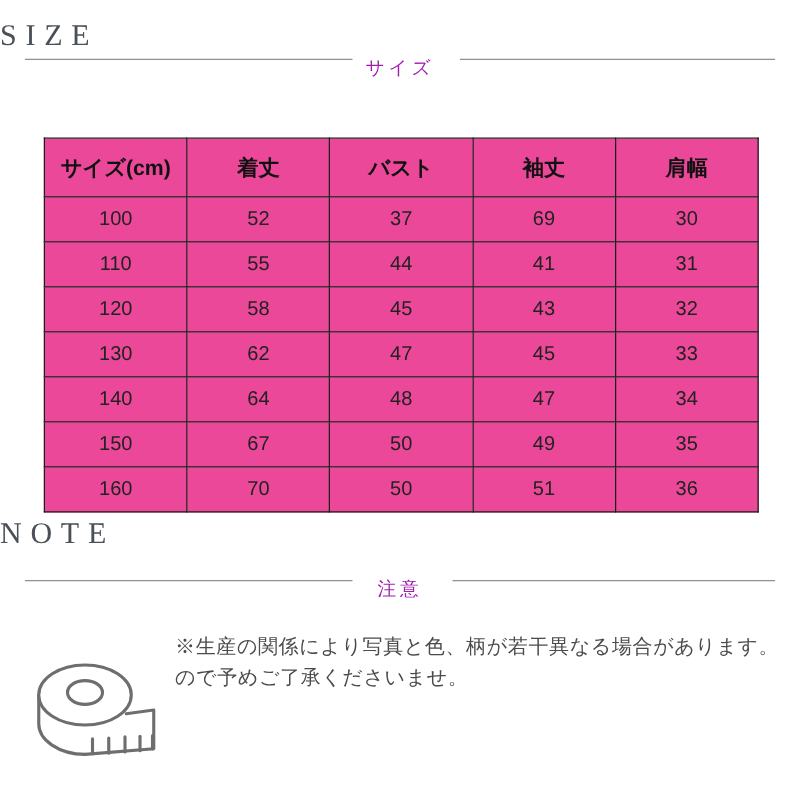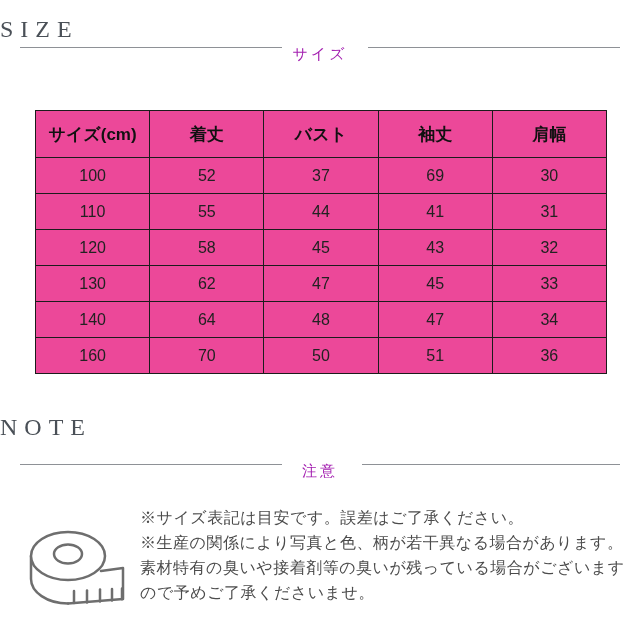--- a/index.html
+++ b/index.html
@@ -118,20 +118,27 @@
         <td>33</td>
       </tr>
       <tr>
         <td>140</td>
         <td>64</td>
         <td>48</td>
         <td>47</td>
         <td>34</td>
       </tr>
       <tr>
+        <td>150</td>
+        <td>67</td>
+        <td>50</td>
+        <td>49</td>
+        <td>35</td>
+      </tr>
+      <tr>
         <td>160</td>
         <td>70</td>
         <td>50</td>
         <td>51</td>
         <td>36</td>
       </tr>
     </tbody>
 </table>
 
 <div class="heading-en" style="top:414px;">NOTE</div>
@@ -145,17 +152,15 @@
   <ellipse cx="46" cy="36" rx="37" ry="24" fill="#ffffff"></ellipse>
   <ellipse cx="46" cy="34" rx="14" ry="9.5" fill="#ffffff"></ellipse>
   <path d="M 52 83 L 52 71"></path>
   <path d="M 65 82.5 L 65 70.5"></path>
   <path d="M 78 81.5 L 78 69.5"></path>
   <path d="M 90 80.5 L 90 69"></path>
   <path d="M 100 79.2 L 100 68.5"></path>
 </svg>
 
 <div class="notes">
-    <div class="note-line">※サイズ表記は目安です。誤差はご了承ください。</div>
     <div class="note-line">※生産の関係により写真と色、柄が若干異なる場合があります。</div>
-    <div class="note-line">素材特有の臭いや接着剤等の臭いが残っている場合がございます</div>
     <div class="note-line">ので予めご了承くださいませ。</div>
   </div>
 
 </body></html>

